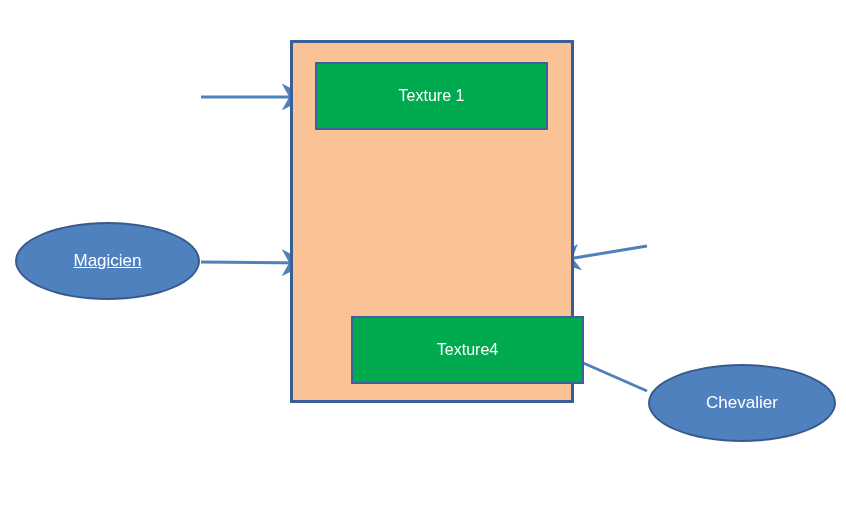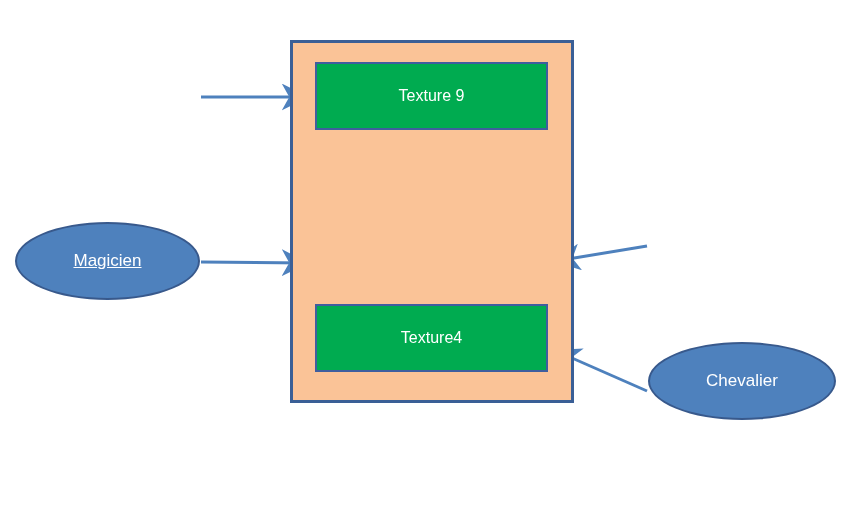--- a/index.html
+++ b/index.html
@@ -57,25 +57,25 @@
     display: flex;
     align-items: center;
     justify-content: center;
     color: var(--label-text);
     font-size: 16px;
     box-sizing: border-box;
   }
   .texture-1 { top: 62px; }
   .texture-2 { top: 145px; }
   .texture-3 { top: 229px; }
-  .texture-4 { top: 304px; }
+  .texture-4 { top: 316px; margin-left: 36px; }
   .actor-roi       { left: 16px;  top: 57px;  width: 184px; height: 80px; }
   .actor-magicien  { left: 15px;  top: 222px; width: 185px; height: 78px; text-decoration: underline; }
   .actor-druide    { left: 648px; top: 203px; width: 188px; height: 84px; }
-  .actor-chevalier { left: 648px; top: 342px; width: 188px; height: 78px; }
+  .actor-chevalier { left: 648px; top: 364px; width: 188px; height: 78px; }
   .arrow-layer {
     position: absolute;
     left: 0; top: 0;
     width: 846px;
     height: 515px;
     pointer-events: none;
   }
   .arrow-line {
     stroke: var(--arrow);
     stroke-width: 3;
@@ -98,21 +98,21 @@
     </defs>
     <line class="arrow-line" x1="201" y1="97" x2="306" y2="97" marker-end="url(#arrowhead)"></line>
     <line class="arrow-line" x1="201" y1="262" x2="306" y2="263" marker-end="url(#arrowhead)"></line>
     <line class="arrow-line" x1="647" y1="246" x2="556" y2="261" marker-end="url(#arrowhead)"></line>
     <line class="arrow-line" x1="647" y1="391" x2="556" y2="351" marker-end="url(#arrowhead)"></line>
   </svg>
 
   <div class="container-box"></div>
 
   <div class="texture texture-1">
-    <span>Texture 9</span>
+    <span>Texture 1</span>
   </div>
   <div class="texture texture-4">
     <span>Texture4</span>
   </div>
 
   <div class="actor actor-magicien">
     <span>Magicien</span>
   </div>
   <div class="actor actor-chevalier">
     <span>Chevalier</span>

